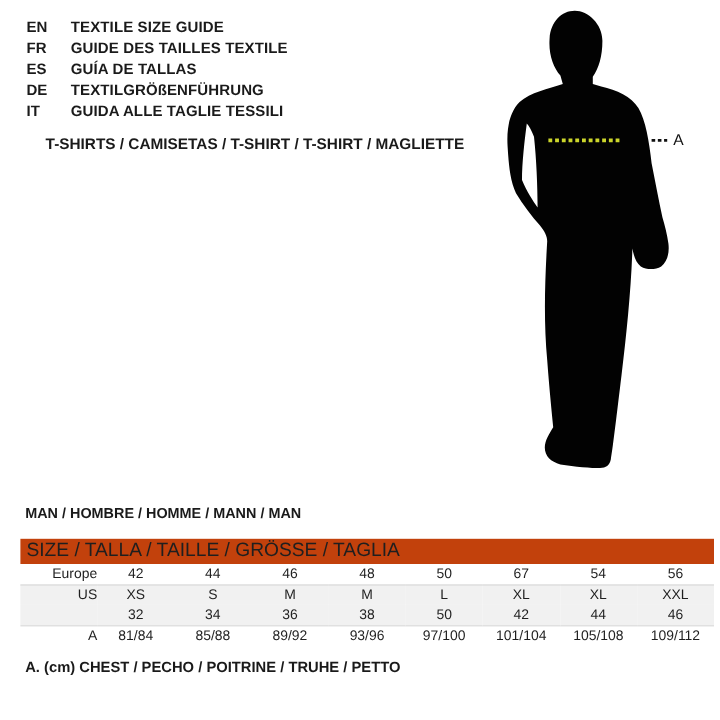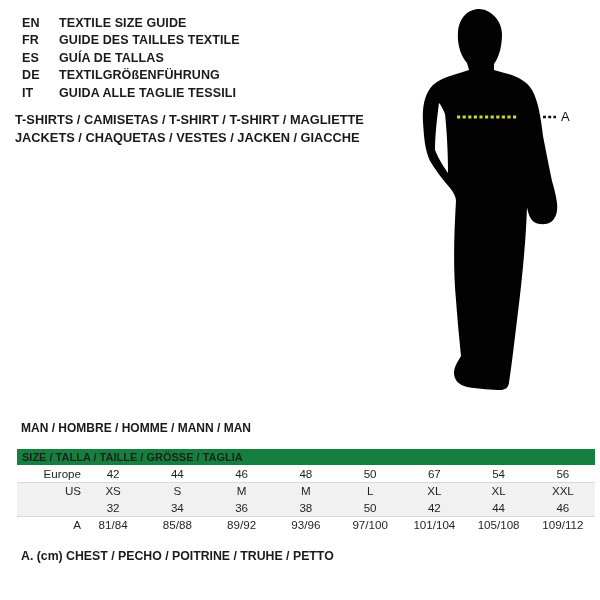--- a/index.html
+++ b/index.html
@@ -5,36 +5,36 @@
   html,body{margin:0;padding:0;background:#fff;}
   .canvas{
     position:relative;width:600px;height:600px;background:#ffffff;
     font-family:"Liberation Sans",sans-serif;color:#1a1a1a;overflow:hidden;
   }
   
   .lang-list{position:absolute;left:22px;top:15px;font-weight:700;font-size:12.5px;line-height:17.4px;letter-spacing:.1px;}
   .lang-row{display:flex;white-space:nowrap;}
   .lang-code{width:37px;flex:none;}
   
-  .cats{position:absolute;left:15px;top:111px;font-weight:700;font-size:12.8px;line-height:18px;white-space:nowrap;}
+  .cats{position:absolute;left:38px;top:111px;font-weight:700;font-size:12.8px;line-height:18px;white-space:nowrap;}
   
   .man-wrap{position:absolute;left:395px;top:0;width:205px;height:410px;}
   .measure-label{position:absolute;left:561px;top:109px;font-size:13px;font-weight:400;color:#111;}
   
   .section-title{position:absolute;left:21px;top:421px;font-weight:700;font-size:12px;white-space:nowrap;}
   .footnote{position:absolute;left:21px;top:549px;font-weight:700;font-size:12.3px;white-space:nowrap;}
   
   table.size{
     position:absolute;left:17px;top:449px;width:578px;
     border-collapse:collapse;table-layout:fixed;
     font-size:11.6px;font-weight:400;color:#1f1f1f;
   }
   table.size th{
-    background:#15803d;text-align:left;font-weight:700;
-    padding:1px 0 2px 5px;height:13px;font-size:11px;white-space:nowrap;
+    background:#c2410c;text-align:left;font-weight:400;
+    padding:1px 0 2px 5px;height:13px;font-size:16px;white-space:nowrap;
   }
   table.size td{text-align:center;padding:1.5px 0;height:13.5px;white-space:nowrap;}
   table.size td.row-label{text-align:right;padding-left:5px;}
   table.size tbody tr:nth-child(2) td,
   table.size tbody tr:nth-child(3) td{background:#f1f1f1;}
   table.size tbody tr:nth-child(1) td,
   table.size tbody tr:nth-child(3) td{border-bottom:1px solid #d9d9d9;}
 </style>
 </head>
 <body>
@@ -59,21 +59,20 @@
       <span>TEXTILGRÖßENFÜHRUNG</span>
     </div>
     <div class="lang-row">
       <span class="lang-code">IT</span>
       <span>GUIDA ALLE TAGLIE TESSILI</span>
     </div>
   </div>
 
   <div class="cats">
     <div>T-SHIRTS / CAMISETAS / T-SHIRT / T-SHIRT / MAGLIETTE</div>
-    <div>JACKETS / CHAQUETAS / VESTES / JACKEN / GIACCHE</div>
   </div>
 
   <div class="man-wrap">
     <svg width="205" height="410" viewBox="0 0 205 410" xmlns="http://www.w3.org/2000/svg">
       <path fill="#020202" d="
         M 84 9
         C 73 9 64 18 63 32
         C 62 45 66 56 72 63
         L 74 70
         C 62 74 47 77 38 85

